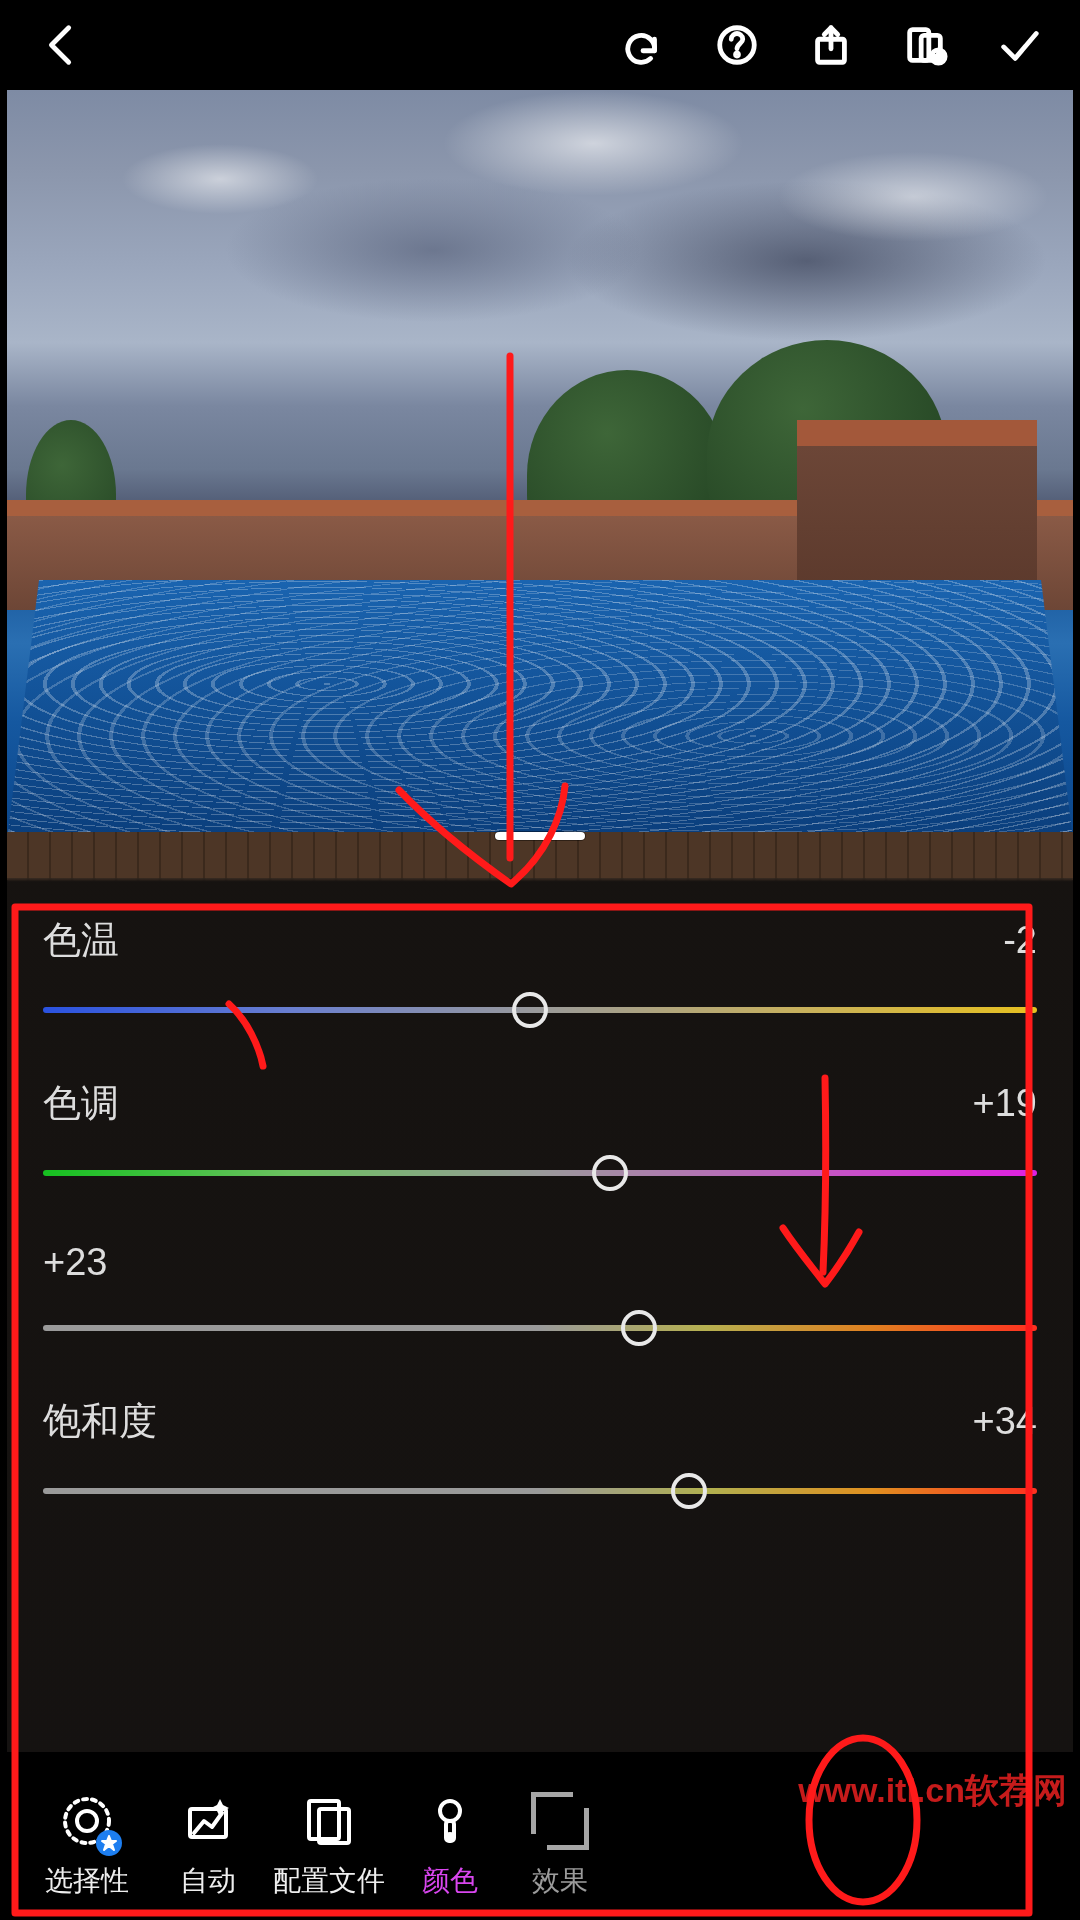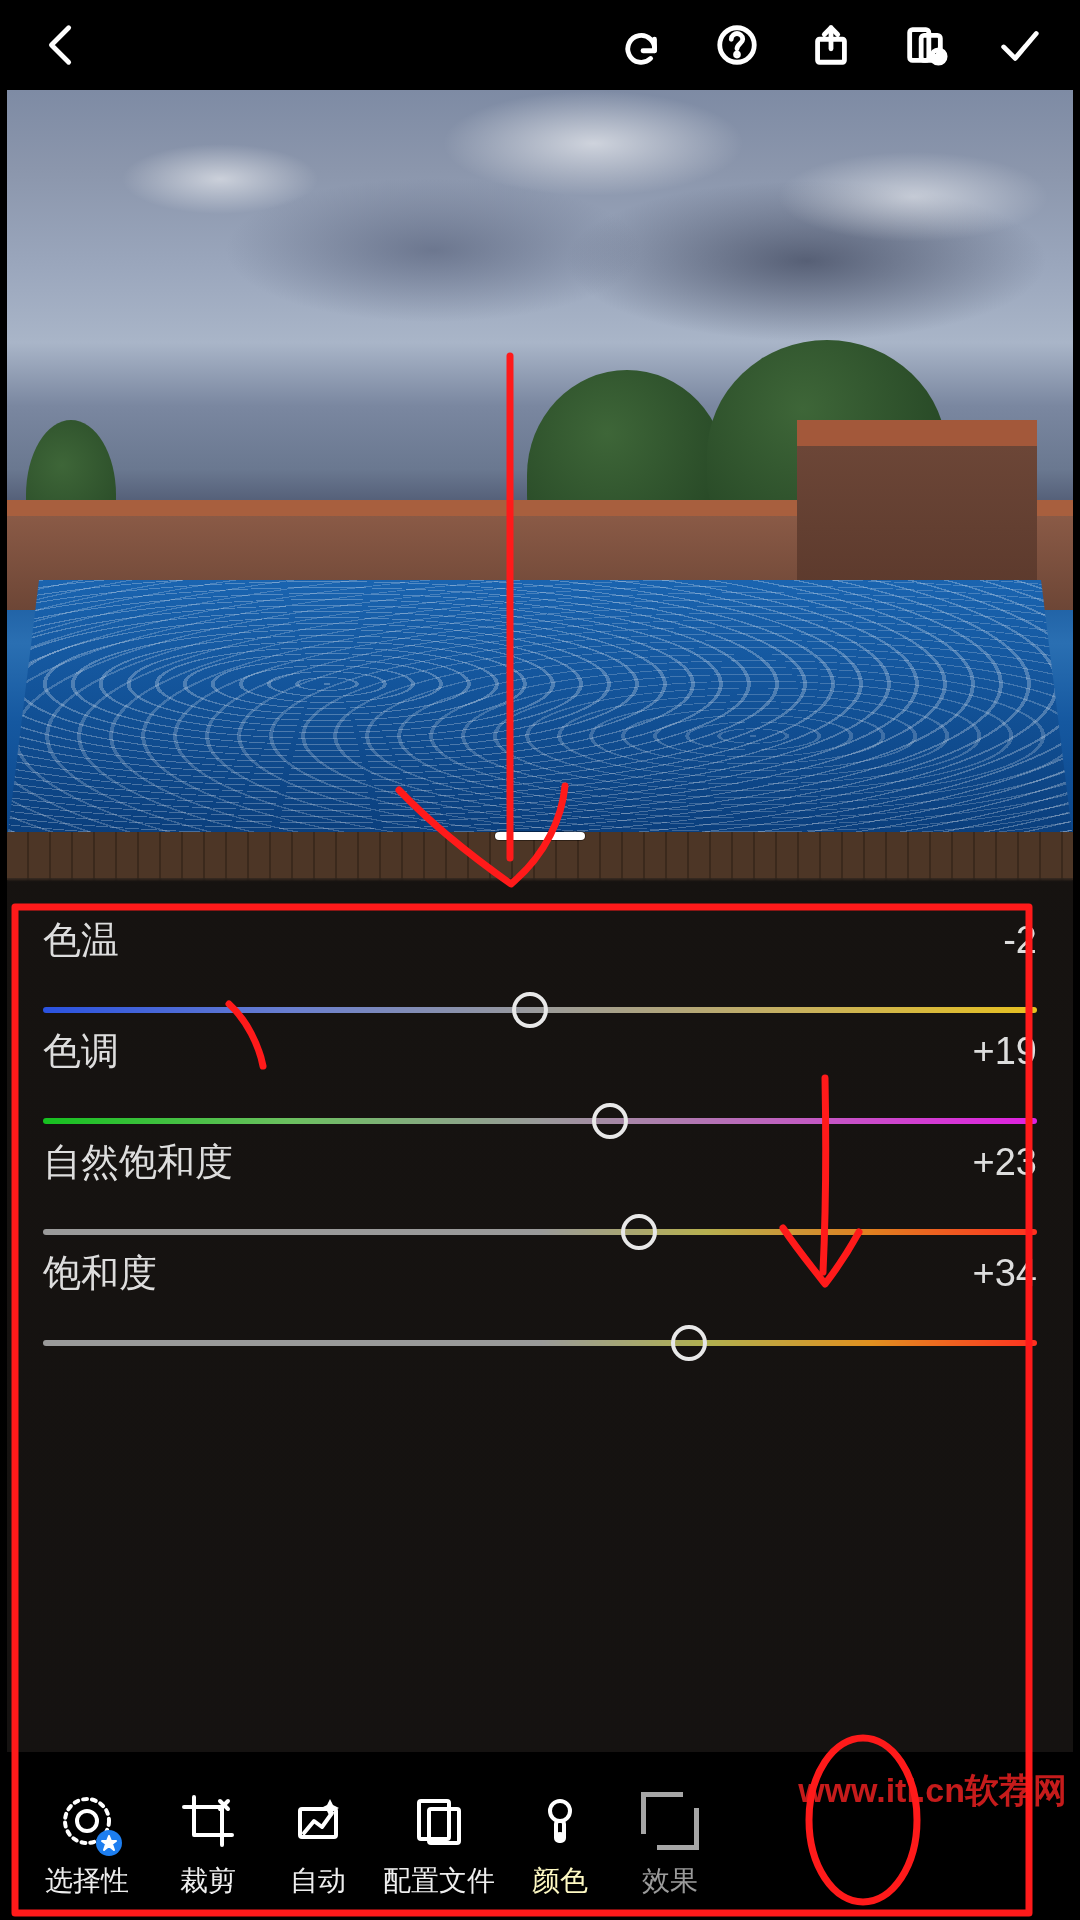--- a/index.html
+++ b/index.html
@@ -90,21 +90,21 @@
   
   .panel-bg {
     position:absolute;
     top:878px; left:0; right:0; bottom:168px;
     background: linear-gradient(to bottom, rgba(40,34,30,.55), rgba(30,26,24,.7));
     backdrop-filter: blur(1px);
   }
   .panel {
     position:absolute;
     top:915px; left:36px; right:36px;
-    display:flex; flex-direction:column; 
+    display:flex; flex-direction:column; gap:52px;
   }
   .param .row {
     display:flex; justify-content:space-between; align-items:baseline;
     font-size:38px; color:#ddd; font-weight:400;
     margin-bottom:28px;
   }
   .param .val { color:#ddd; }
   .slider { position:relative; height:32px; }
   .track {
     position:absolute; left:0; right:0; top:50%; height:6px; transform:translateY(-50%);
@@ -125,21 +125,21 @@
     background:#000;
     display:flex; align-items:center; justify-content:flex-start;
     padding:0 14px; gap:0;
   }
   .tool {
     flex:0 0 132px;
     display:flex; flex-direction:column; align-items:center; justify-content:center;
     gap:12px; color:#eee; font-size:28px;
   }
   .tool.narrow { flex:0 0 110px; }
-  .tool.active { color:#fef9c3; }
+  .tool.active { color:#d946ef; }
   .tool .ticon { width:58px; height:58px; position:relative; display:flex; align-items:center; justify-content:center;}
   .tool svg { width:56px; height:56px; stroke:#fff; fill:none; stroke-width:4; stroke-linecap:round; stroke-linejoin:round;}
   .badge {
     position:absolute; right:-6px; bottom:-6px; width:26px; height:26px; border-radius:50%;
     background:#1d7ef0; display:flex; align-items:center; justify-content:center;
   }
   .badge svg { width:16px; height:16px; stroke:#fff; fill:#fff; stroke-width:2;}
   .crop-corner { position:absolute; width:42px; height:42px; border:5px solid #fff; }
   .crop-tl{top:0;left:0;border-right:none;border-bottom:none;}
   .crop-br{bottom:0;right:0;border-left:none;border-top:none;}
@@ -236,21 +236,20 @@
         <span class="val">+19</span>
       </div>
       <div class="slider">
         <div class="track tint"></div>
         <div class="thumb" style="left:57%"></div>
       </div>
     </div>
 
     <div class="param">
       <div class="row">
-        <span>自然饱和度</span>
         <span class="val">+23</span>
       </div>
       <div class="slider">
         <div class="track vib"></div>
         <div class="thumb" style="left:60%"></div>
       </div>
     </div>
 
     <div class="param">
       <div class="row">
@@ -276,31 +275,20 @@
             <svg viewBox="0 0 16 16">
               <polygon points="8,1 10,6 15,6 11,9 13,15 8,11 3,15 5,9 1,6 6,6"></polygon>
             </svg>
           </div>
       </div>
       <span>选择性</span>
     </div>
     <div class="tool narrow">
       <div class="ticon">
         <svg viewBox="0 0 56 56">
-            <path d="M14 4v38h38"></path>
-            <path d="M4 14h38v38"></path>
-            <path d="M40 8l8 8"></path>
-            <path d="M48 8l-8 8"></path>
-          </svg>
-      </div>
-      <span>裁剪</span>
-    </div>
-    <div class="tool narrow">
-      <div class="ticon">
-        <svg viewBox="0 0 56 56">
             <rect x="10" y="16" width="36" height="28" rx="2"></rect>
             <polyline points="14,40 24,28 32,34 42,20"></polyline>
             <path d="M40 6l3 6 6 3-6 3-3 6-3-6-6-3 6-3z" fill="#fff" stroke="none"></path>
           </svg>
       </div>
       <span>自动</span>
     </div>
     <div class="tool">
       <div class="ticon">
         <svg viewBox="0 0 56 56">

